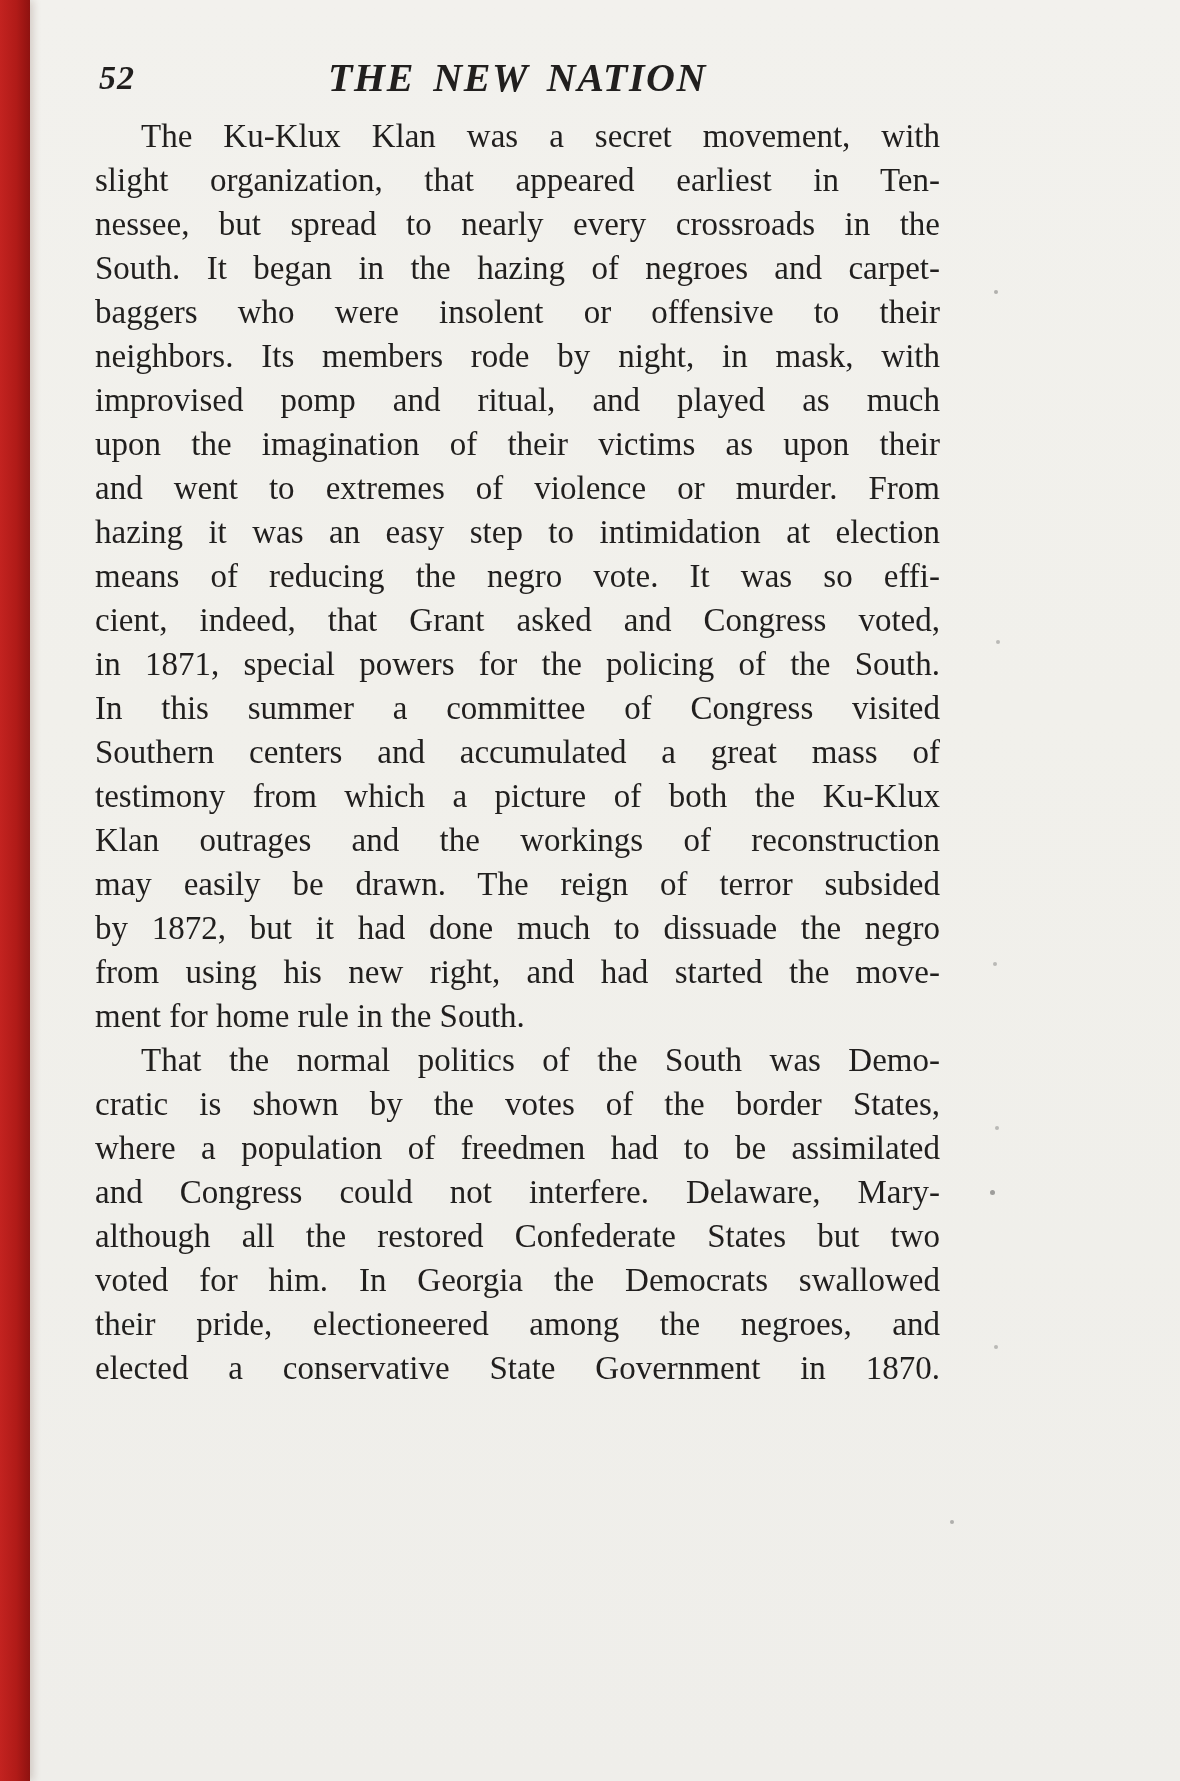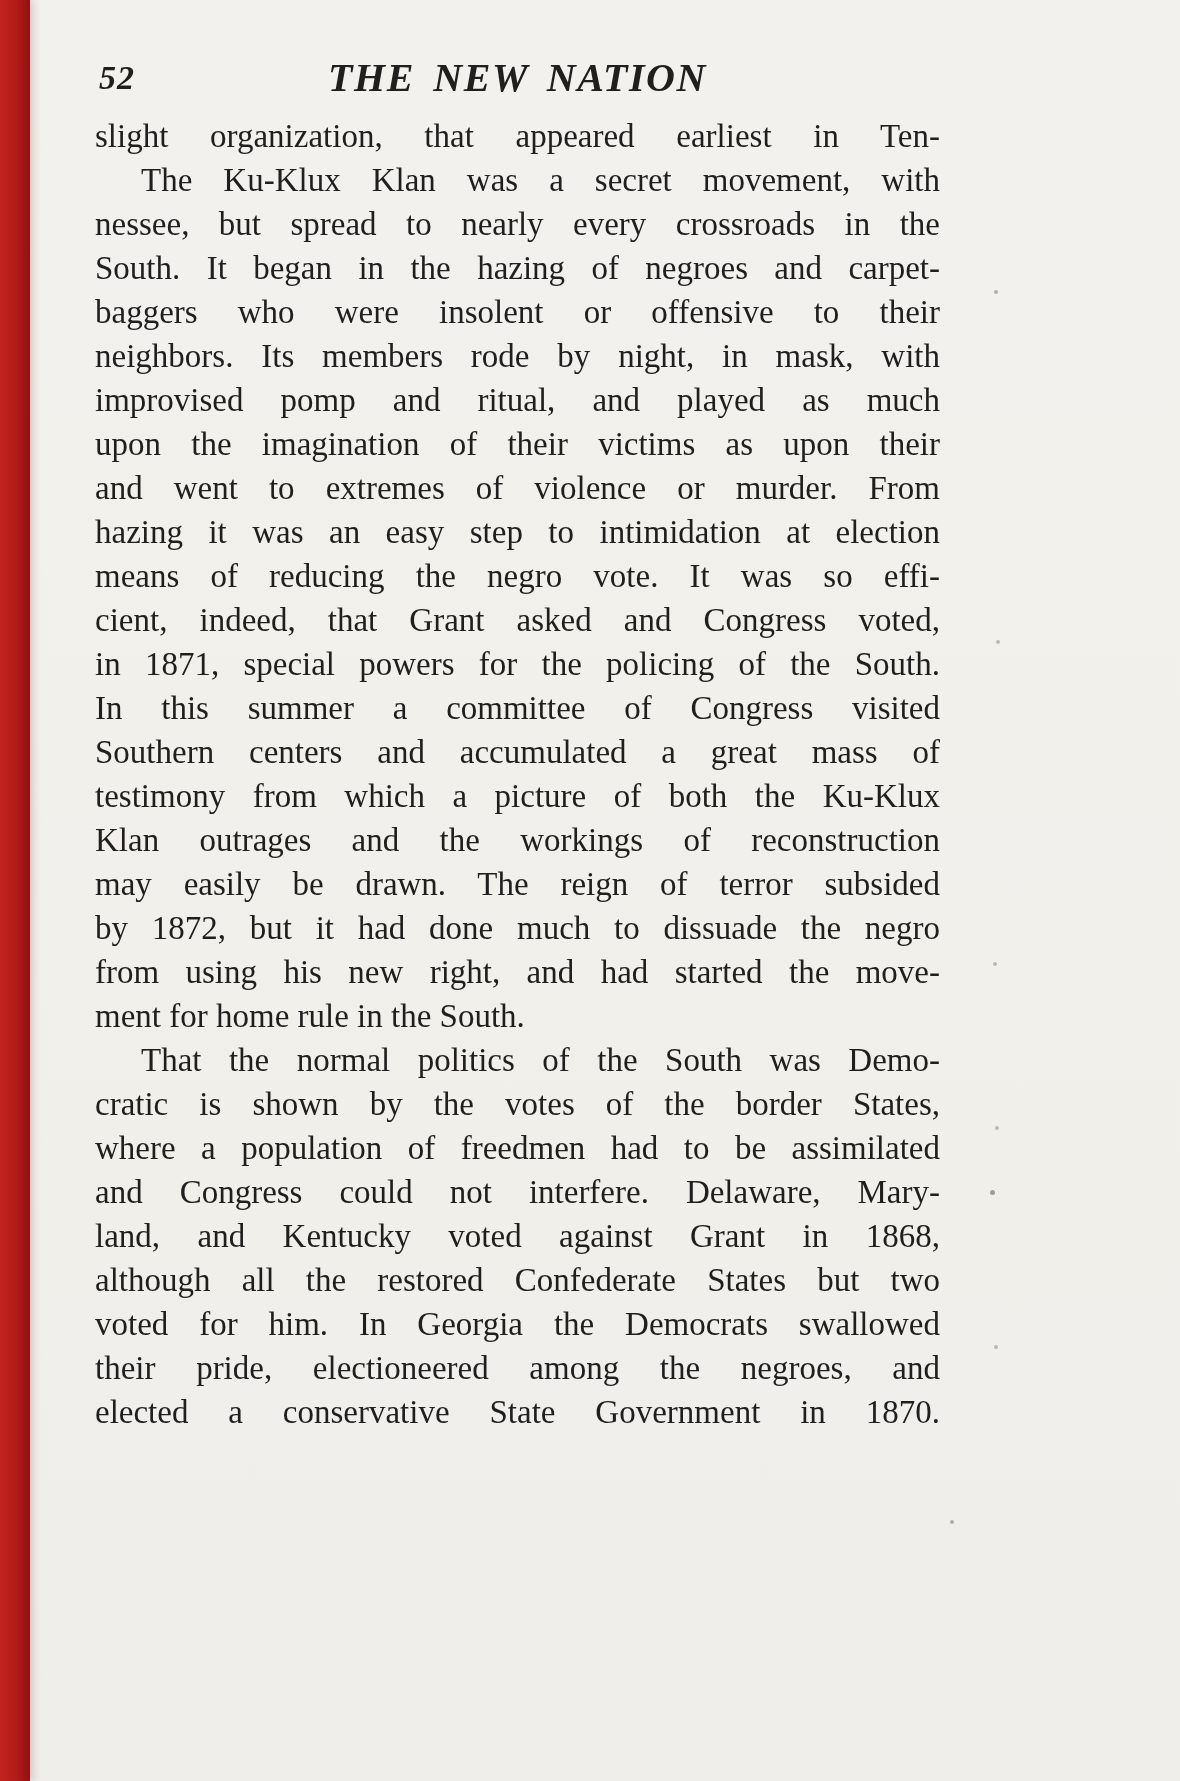--- a/index.html
+++ b/index.html
@@ -84,22 +84,22 @@
   <div class="binding-strip"></div>
 
   <div class="page-column">
     <header class="page-header">
       <span class="page-number">52</span>
       <h1 class="page-title">THE NEW NATION</h1>
     </header>
 
     <main class="page-body">
         <div class="paragraph">
+          <div class="line indent">The Ku-Klux Klan was a secret movement, with</div>
           <div class="line">slight organization, that appeared earliest in Ten-</div>
-          <div class="line indent">The Ku-Klux Klan was a secret movement, with</div>
           <div class="line">nessee, but spread to nearly every crossroads in the</div>
           <div class="line">South. It began in the hazing of negroes and carpet-</div>
           <div class="line">baggers who were insolent or offensive to their</div>
           <div class="line">neighbors. Its members rode by night, in mask, with</div>
           <div class="line">improvised pomp and ritual, and played as much</div>
           <div class="line">upon the imagination of their victims as upon their</div>
           <div class="line">and went to extremes of violence or murder. From</div>
           <div class="line">hazing it was an easy step to intimidation at election</div>
           <div class="line">means of reducing the negro vote. It was so effi-</div>
           <div class="line">cient, indeed, that Grant asked and Congress voted,</div>
@@ -111,21 +111,20 @@
           <div class="line">may easily be drawn. The reign of terror subsided</div>
           <div class="line">by 1872, but it had done much to dissuade the negro</div>
           <div class="line">from using his new right, and had started the move-</div>
           <div class="line flush-left">ment for home rule in the South.</div>
         </div>
         <div class="paragraph">
           <div class="line indent">That the normal politics of the South was Demo-</div>
           <div class="line">cratic is shown by the votes of the border States,</div>
           <div class="line">where a population of freedmen had to be assimilated</div>
           <div class="line">and Congress could not interfere. Delaware, Mary-</div>
-          <div class="line">land, and Kentucky voted against Grant in 1868,</div>
           <div class="line">although all the restored Confederate States but two</div>
           <div class="line">voted for him. In Georgia the Democrats swallowed</div>
           <div class="line">their pride, electioneered among the negroes, and</div>
           <div class="line">elected a conservative State Government in 1870.</div>
         </div>
       </main>
   </div>
 <div class="speck" style="left: 994px; top: 290px; width: 4px; height: 4px; opacity: 0.35;"></div>
     <div class="speck" style="left: 996px; top: 640px; width: 4px; height: 4px; opacity: 0.3;"></div>
     <div class="speck" style="left: 993px; top: 962px; width: 4px; height: 4px; opacity: 0.3;"></div>

